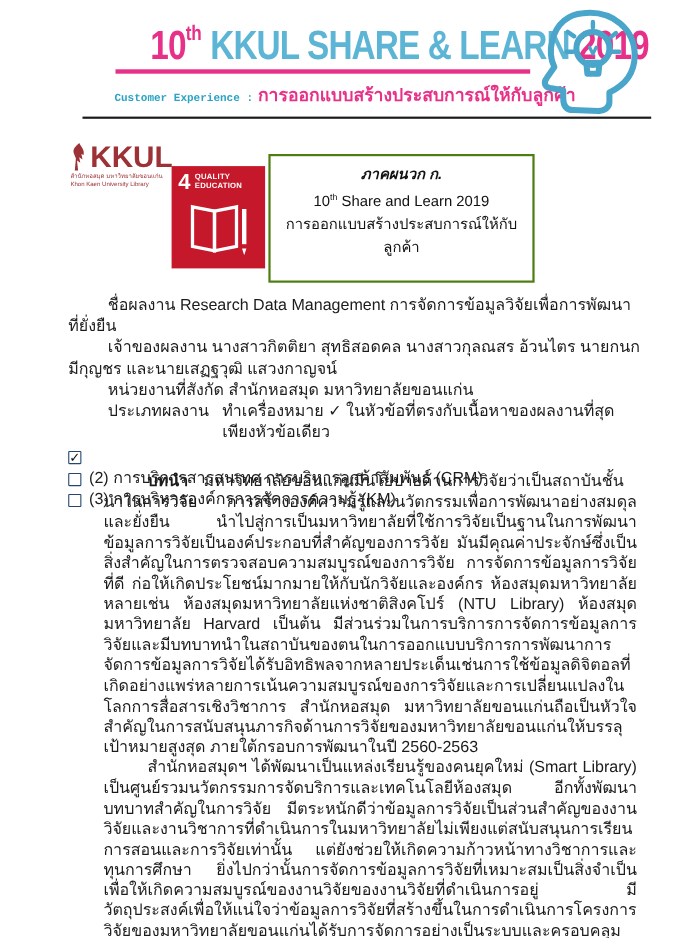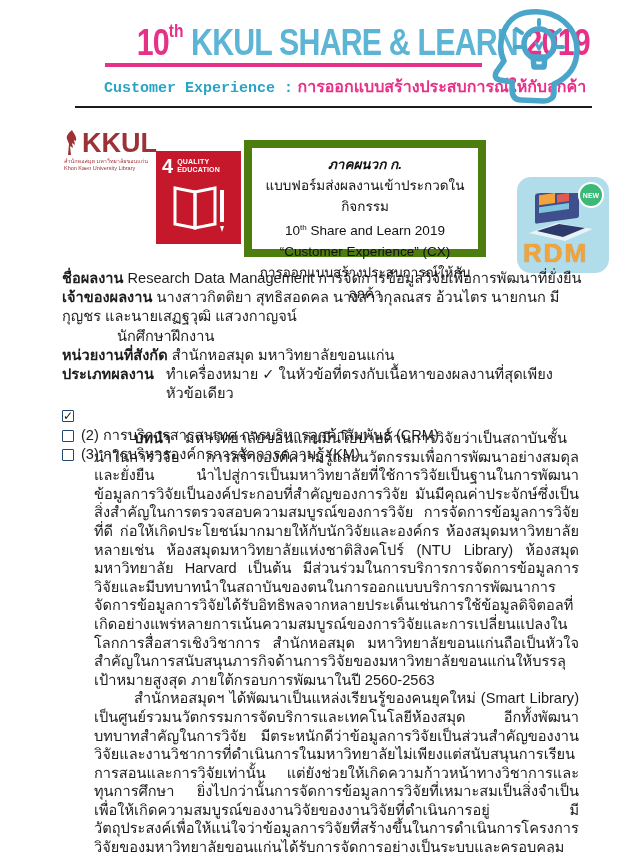--- a/index.html
+++ b/index.html
@@ -9,55 +9,55 @@
 
   
   .banner-title { position:absolute; left:102px; top:20px; width:385px; text-align:center;
     font-weight:700; font-size:37px; letter-spacing:-1px; white-space:nowrap;
     transform:scaleX(0.82); transform-origin:50% 0; }
   .t-pink { color:#e73189; }
   .t-blue { color:#5cb5d4; }
   .banner-title sup { font-size:19px; vertical-align:18px; letter-spacing:0; }
   .banner-underline { position:absolute; left:105px; top:63px; width:377px; height:4px; background:#e73189; }
   .banner-subtitle { position:absolute; left:104px; top:74px; width:400px; white-space:nowrap; }
-  .sub-en { font-family:"Liberation Mono","DejaVu Sans Mono",monospace; font-weight:700; font-size:15px; color:#2ba3c4; }
+  .sub-en { font-family:"Liberation Mono","DejaVu Sans Mono",monospace; font-weight:700; font-size:10px; color:#2ba3c4; }
   .sub-th { font-weight:700; font-size:16px; color:#e73189; }
   .head-icon-wrap { position:absolute; left:487px; top:5px; width:102px; height:102px; }
   .top-rule { position:absolute; left:75px; top:106px; width:517px; height:2px; background:#1b1b1b; }
 
   
   .kkul-logo { position:absolute; left:64px; top:130px; width:120px; }
   .kkul-word { display:flex; align-items:flex-end; gap:2px; }
   .kkul-text { font-weight:700; font-size:27px; color:#9c3136; letter-spacing:0; line-height:26px; }
   .kkul-cap { font-size:5.5px; color:#9c3136; line-height:7px; margin-top:2px; }
 
   .sdg-tile { position:absolute; left:156px; top:151px; width:85px; height:93px; background:#c5182b;
     color:#fff; padding:5px 6px; }
   .sdg-top { display:flex; gap:4px; align-items:flex-start; }
   .sdg-num { font-size:20px; font-weight:700; line-height:20px; }
   .sdg-label { font-size:7px; font-weight:700; line-height:8px; letter-spacing:0.2px; margin-top:2px; white-space:pre-line; }
   .sdg-book { display:block; margin:6px auto 0; }
 
-  .form-box { position:absolute; left:244px; top:140px; width:242px; height:117px; border:8px solid #4d7c0f;
+  .form-box { position:absolute; left:244px; top:140px; width:242px; height:117px; border:2px solid #4d7c0f;
     text-align:center; font-size:13.5px; line-height:21px; padding-top:6px; color:#111; }
   .form-box .fb-line1 { font-weight:700; font-style:italic; }
   .form-box sup { font-size:8px; vertical-align:5px; }
 
   .rdm-tile { position:absolute; left:517px; top:177px; width:92px; height:96px; background:#b1dcea;
     border-radius:14px; overflow:hidden; }
   .rdm-label { position:absolute; left:6px; bottom:4px; font-size:26px; font-weight:700; color:#f2a33c;
     letter-spacing:2px; text-shadow:0 0 1px #c87f1f; }
   .rdm-new { position:absolute; right:5px; top:5px; width:26px; height:26px; border-radius:50%;
     background:#3cb878; color:#fff; font-size:7px; font-weight:700; display:flex; align-items:center;
     justify-content:center; border:2px solid #fff; }
   .rdm-art { position:absolute; left:10px; top:16px; }
 
   
   .form-section { position:absolute; left:62px; top:269px; width:520px; font-size:14.6px; line-height:19.2px; }
-  .fld b { font-weight:700; }
+  .fld b { font-weight:400;margin-left:36px; }
   .fld-indent { padding-left:55px; }
   .type-line { display:flex; gap:12px;justify-content:space-between; }
   .type-line b { flex:0 0 auto; }
   .options { margin-top:3px; }
   .opt-row { display:flex; align-items:center; gap:7px; height:19.4px; }
   .cbx { width:12px; height:12px; border:1.6px solid #24476f; border-radius:1px; display:inline-flex;
     align-items:center; justify-content:center; font-size:12px; font-weight:700; color:#111; line-height:10px; }
 
   
   .content-section { position:absolute; left:62px; top:429px; width:517px; font-size:14.6px; line-height:18.6px; }
@@ -114,51 +114,36 @@
     <svg class="sdg-book" width="56" height="52" viewBox="0 0 56 52">
       <path d="M4 6 L 24 10 L 24 46 L 4 42 Z" fill="none" stroke="#fff" stroke-width="3"></path>
       <path d="M44 6 L 24 10 L 24 46 L 44 42 Z" fill="none" stroke="#fff" stroke-width="3"></path>
       <rect x="49" y="8" width="4" height="32" fill="#fff"></rect>
       <path d="M49 44 L 53 44 L 51 50 Z" fill="#fff"></path>
     </svg>
   </div>
 
   <div class="form-box">
     <div class="fb-line1">ภาคผนวก ก.</div>
-    <div>แบบฟอร์มส่งผลงานเข้าประกวดในกิจกรรม</div>
     <div>
       <span>10</span><sup>th</sup><span> Share and Learn 2019</span>
     </div>
-    <div>“Customer Experience” (CX)</div>
     <div>การออกแบบสร้างประสบการณ์ให้กับลูกค้า</div>
   </div>
 
-  <div class="rdm-tile">
-    <svg class="rdm-art" width="70" height="52" viewBox="0 0 70 52">
-      <rect x="8" y="2" width="44" height="30" rx="2" fill="#3f4e8c" transform="skewY(-8)"></rect>
-      <rect x="12" y="4" width="16" height="10" fill="#f2a33c" transform="skewY(-8)"></rect>
-      <rect x="30" y="6" width="12" height="8" fill="#e05a4e" transform="skewY(-8)"></rect>
-      <rect x="12" y="16" width="30" height="6" fill="#7fc3dd" transform="skewY(-8)"></rect>
-      <path d="M2 40 L 30 30 L 66 36 L 38 48 Z" fill="#e8f3f7"></path>
-      <path d="M10 38 L 32 31 L 58 35 L 36 44 Z" fill="#2c3a6b"></path>
-    </svg>
-    <div class="rdm-label">RDM</div>
-    <div class="rdm-new">NEW</div>
-  </div>
 
   <div class="form-section">
     <div class="fld">
       <b>ชื่อผลงาน</b>
       <span>Research Data Management การจัดการข้อมูลวิจัยเพื่อการพัฒนาที่ยั่งยืน</span>
     </div>
     <div class="fld">
       <b>เจ้าของผลงาน</b>
       <span>นางสาวกิตติยา สุทธิสอดคล นางสาวกุลณสร อ้วนไตร นายกนก มีกุญชร และนายเสฏฐวุฒิ แสวงกาญจน์</span>
     </div>
-    <div class="fld fld-indent">นักศึกษาฝึกงาน</div>
     <div class="fld">
       <b>หน่วยงานที่สังกัด</b>
       <span>สำนักหอสมุด มหาวิทยาลัยขอนแก่น</span>
     </div>
     <div class="fld type-line">
       <b>ประเภทผลงาน</b>
       <span>ทำเครื่องหมาย ✓ ในหัวข้อที่ตรงกับเนื้อหาของผลงานที่สุดเพียงหัวข้อเดียว</span>
     </div>
     <div class="options">
       <div class="opt-row">

